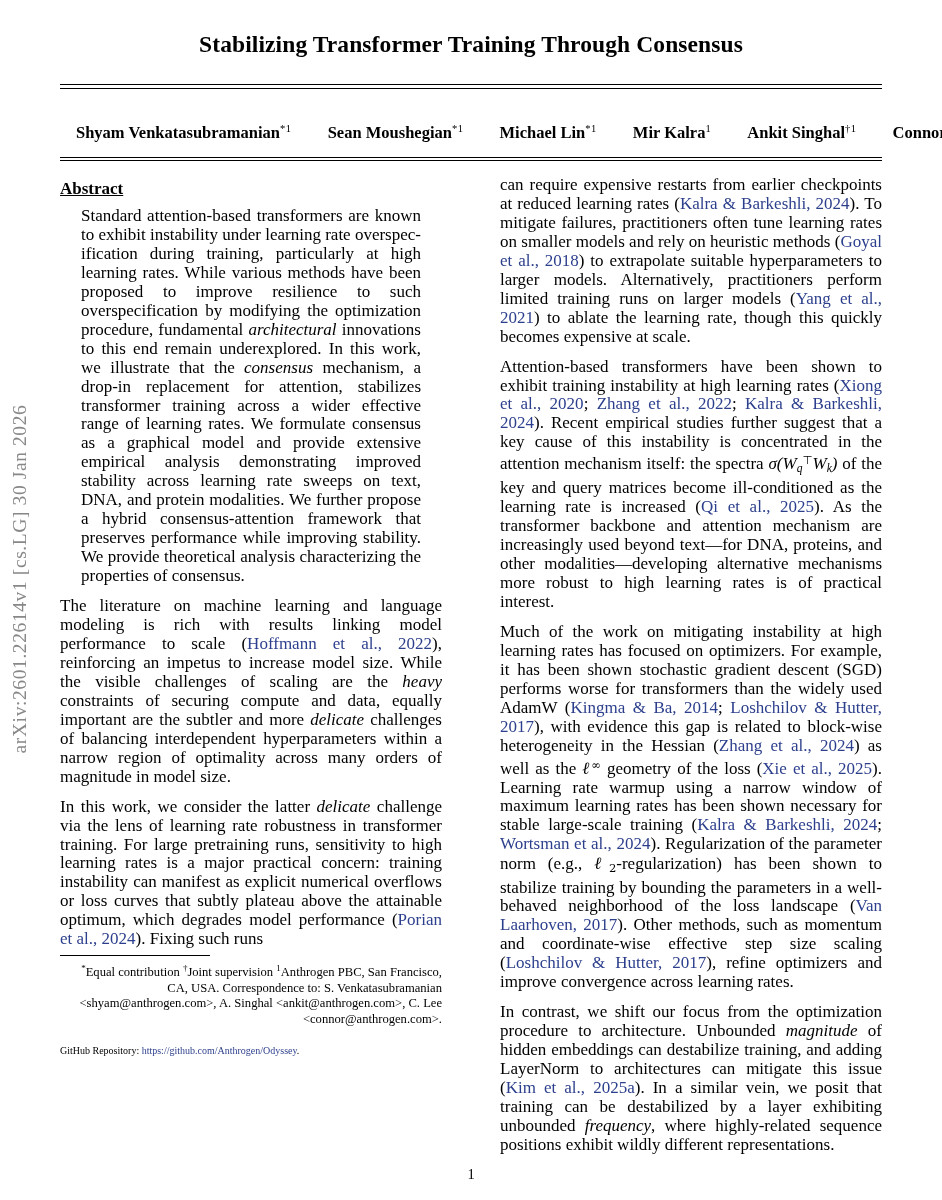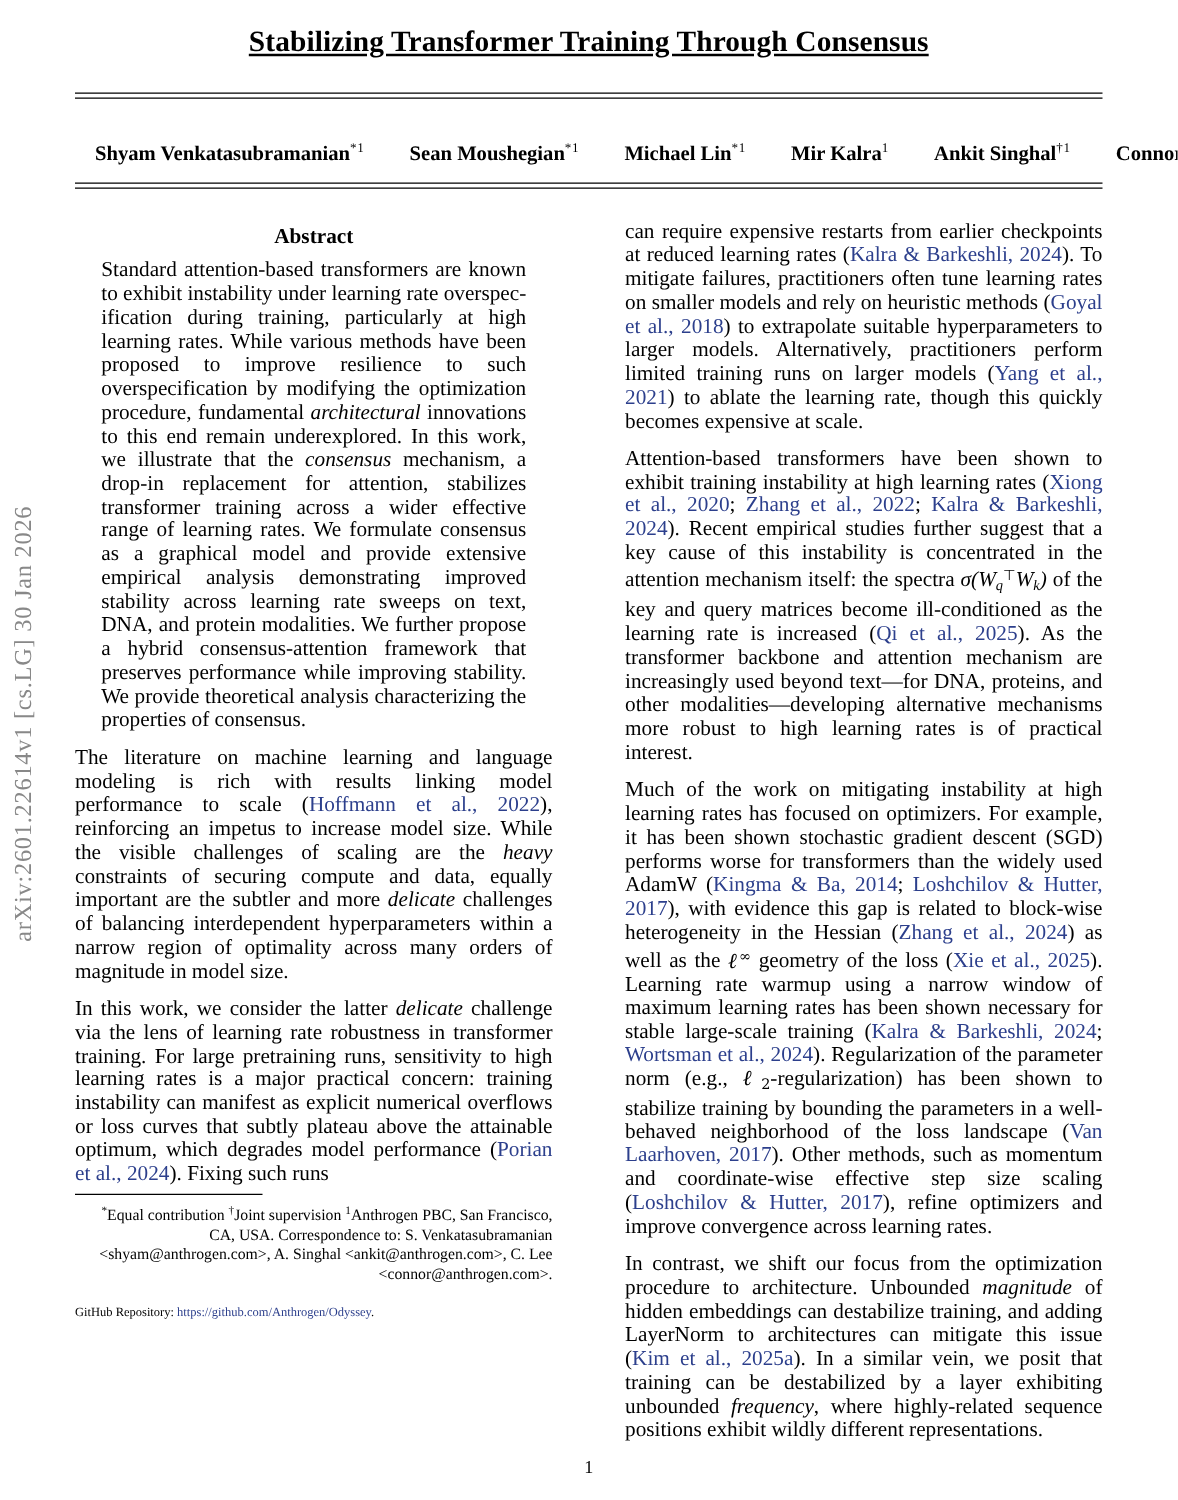--- a/index.html
+++ b/index.html
@@ -48,23 +48,22 @@
     top: 0;
     width: 822px;
     height: 1200px;
   }
 
   .title {
     text-align: center;
     font-size: 23.5px;
     font-weight: bold;
     letter-spacing: 0.1px;
-    margin-top: 20px;
+    margin-top: 30px;
     line-height: 1.2;
-    text-decoration: underline;
   }
 
   .rule {
     border: 0;
     border-top: 1.2px solid #000;
     margin: 0;
   }
   .rule-top   { margin-top: 26px; }
   .rule-under { margin-top: 2.5px; }
 
@@ -97,24 +96,24 @@
   .col {
     position: absolute;
     top: 0;
     width: 382px;
     height: 1024px;
   }
   .col-left  { left: 0px; }
   .col-right { left: 440px; }
 
   .abs-head {
-    text-align: center;
     font-size: 17px;
     font-weight: bold;
     margin: 3px 0 8px 0;
+    text-decoration: underline;
   }
 
   .abs-body {
     width: 340px;
     margin: 0 auto;
   }
 
   p.tx {
     margin: 0 0 11px 0;
     font-size: 17px;

